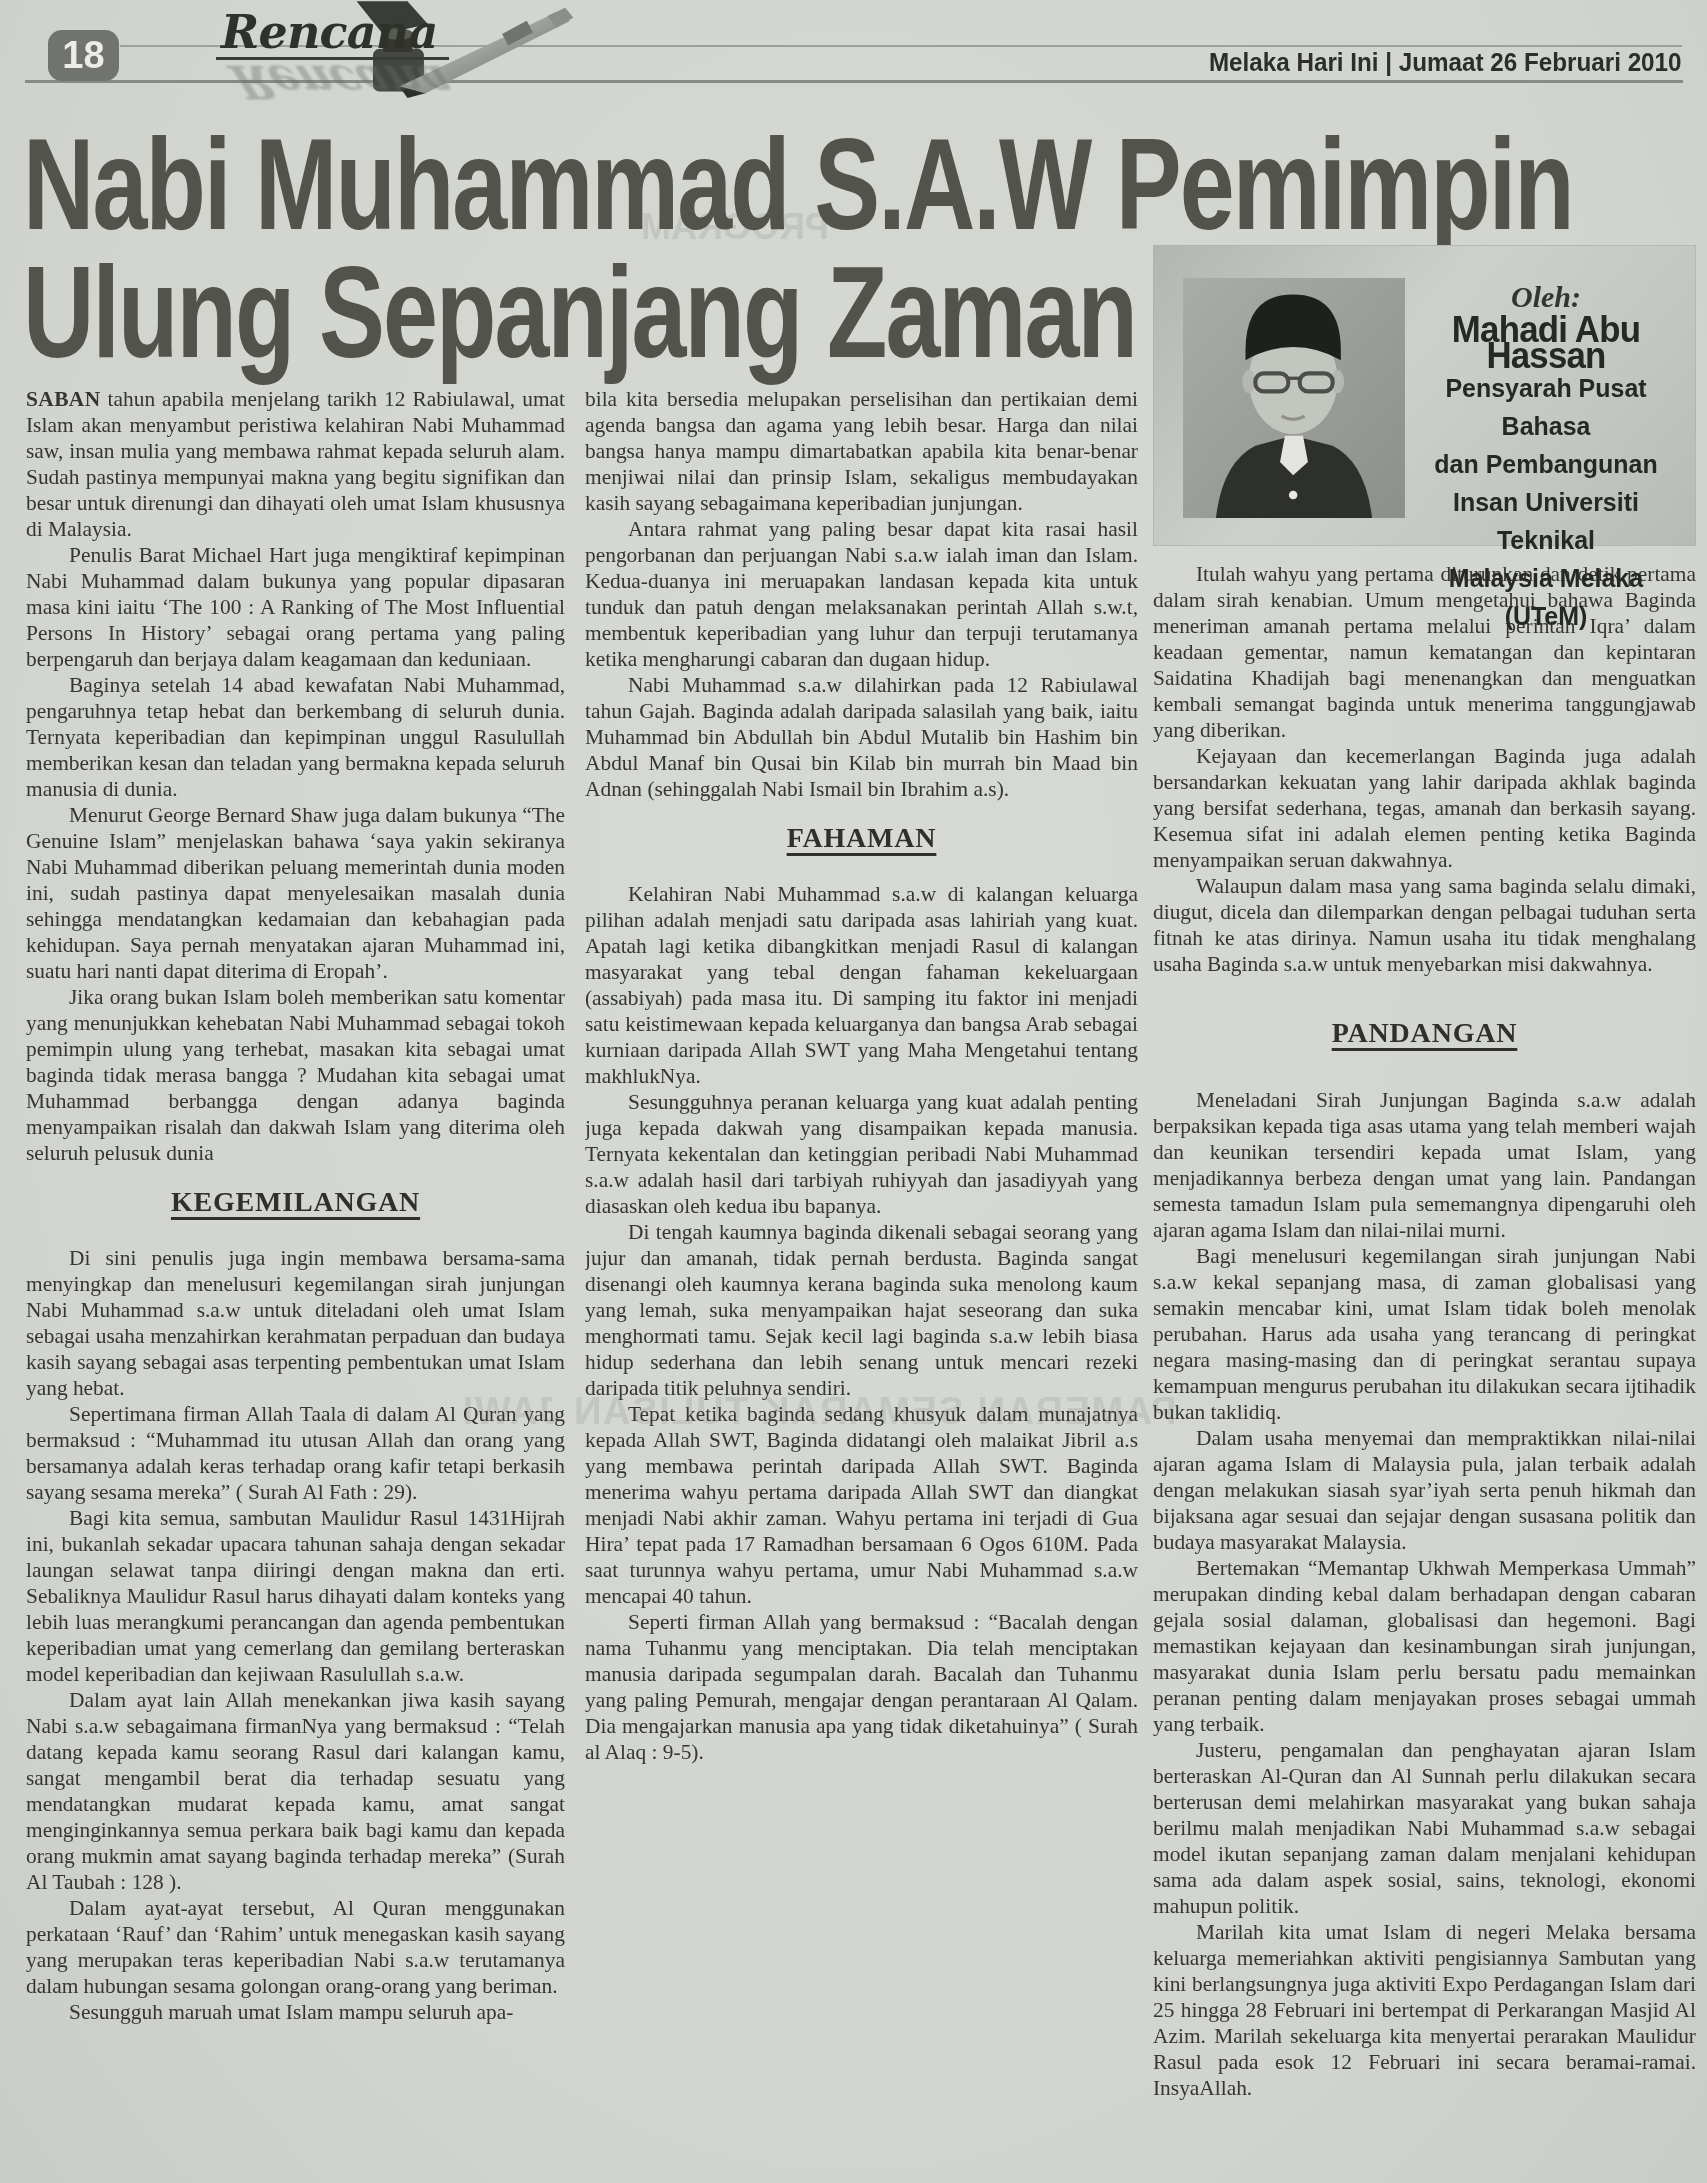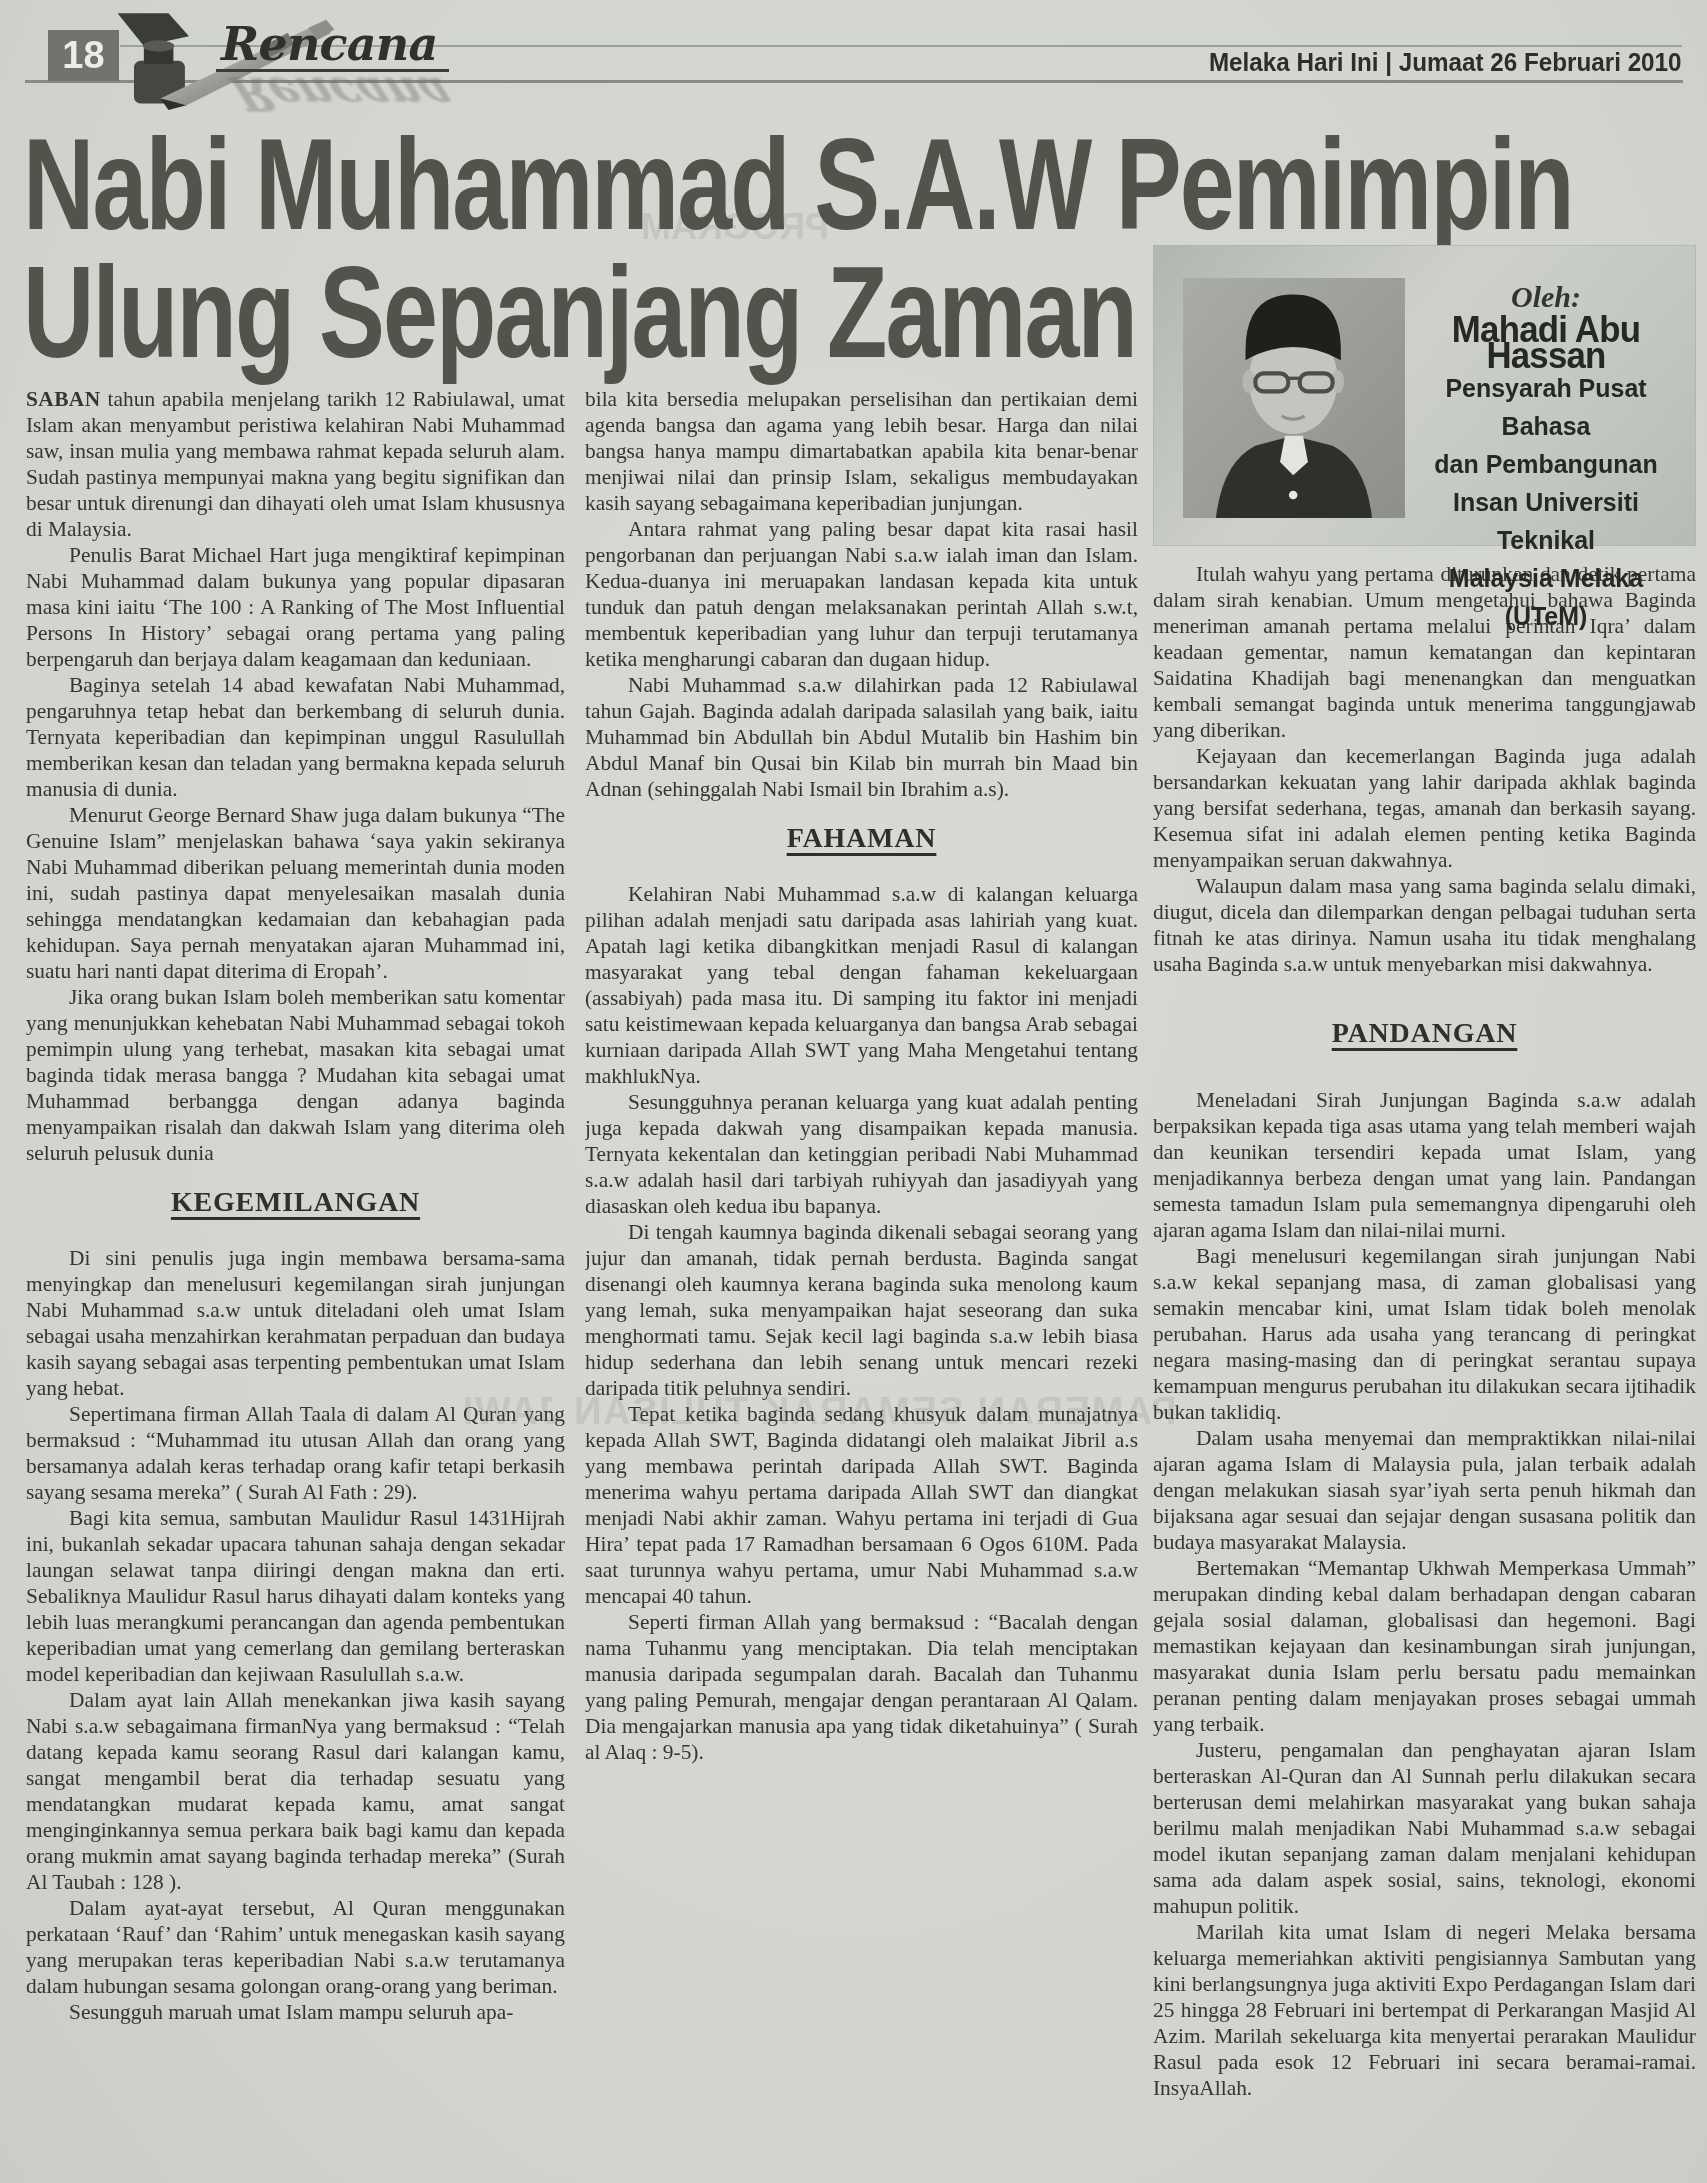--- a/index.html
+++ b/index.html
@@ -11,23 +11,23 @@
     color:#34362f;
   }
   
   .rule{position:absolute;background:#8f938d;}
   #rule1{left:120px;top:45px;width:1562px;height:1.6px;background:#9da19b;}
   #rule2{left:25px;top:80px;width:1658px;height:2.5px;background:#878b84;}
   .pagenum{
     position:absolute;left:48px;top:30px;width:71px;height:51px;
     background:#70736e;color:#ecece9;
     font-family:"Liberation Sans", sans-serif;font-weight:bold;font-size:38px;
-    display:flex;align-items:center;justify-content:center;
-  }
-  .logo-wrap{position:absolute;left:111px;top:13px;width:510px;height:107px;}
+    display:flex;align-items:center;justify-content:center;border-radius:14px;
+  }
+  .logo-wrap{position:absolute;left:111px;top:1px;width:510px;height:107px;text-align:right;}
   .logo-text{
     position:absolute;left:105px;top:8.2px;
     font-family:"DejaVu Serif", serif;font-style:italic;font-weight:bold;
     font-size:46px;color:#2f312b;letter-spacing:-0.8px;
     border-bottom:3.3px solid #3a3c36;padding:0 11.5px 1.6px 5px;line-height:1.0;
   }
   .logo-reflection{
     position:absolute;left:123px;top:58px;
     font-family:"DejaVu Serif", serif;font-style:italic;font-weight:bold;
     font-size:46px;color:#6b6e68;letter-spacing:-0.8px;line-height:1.0;

